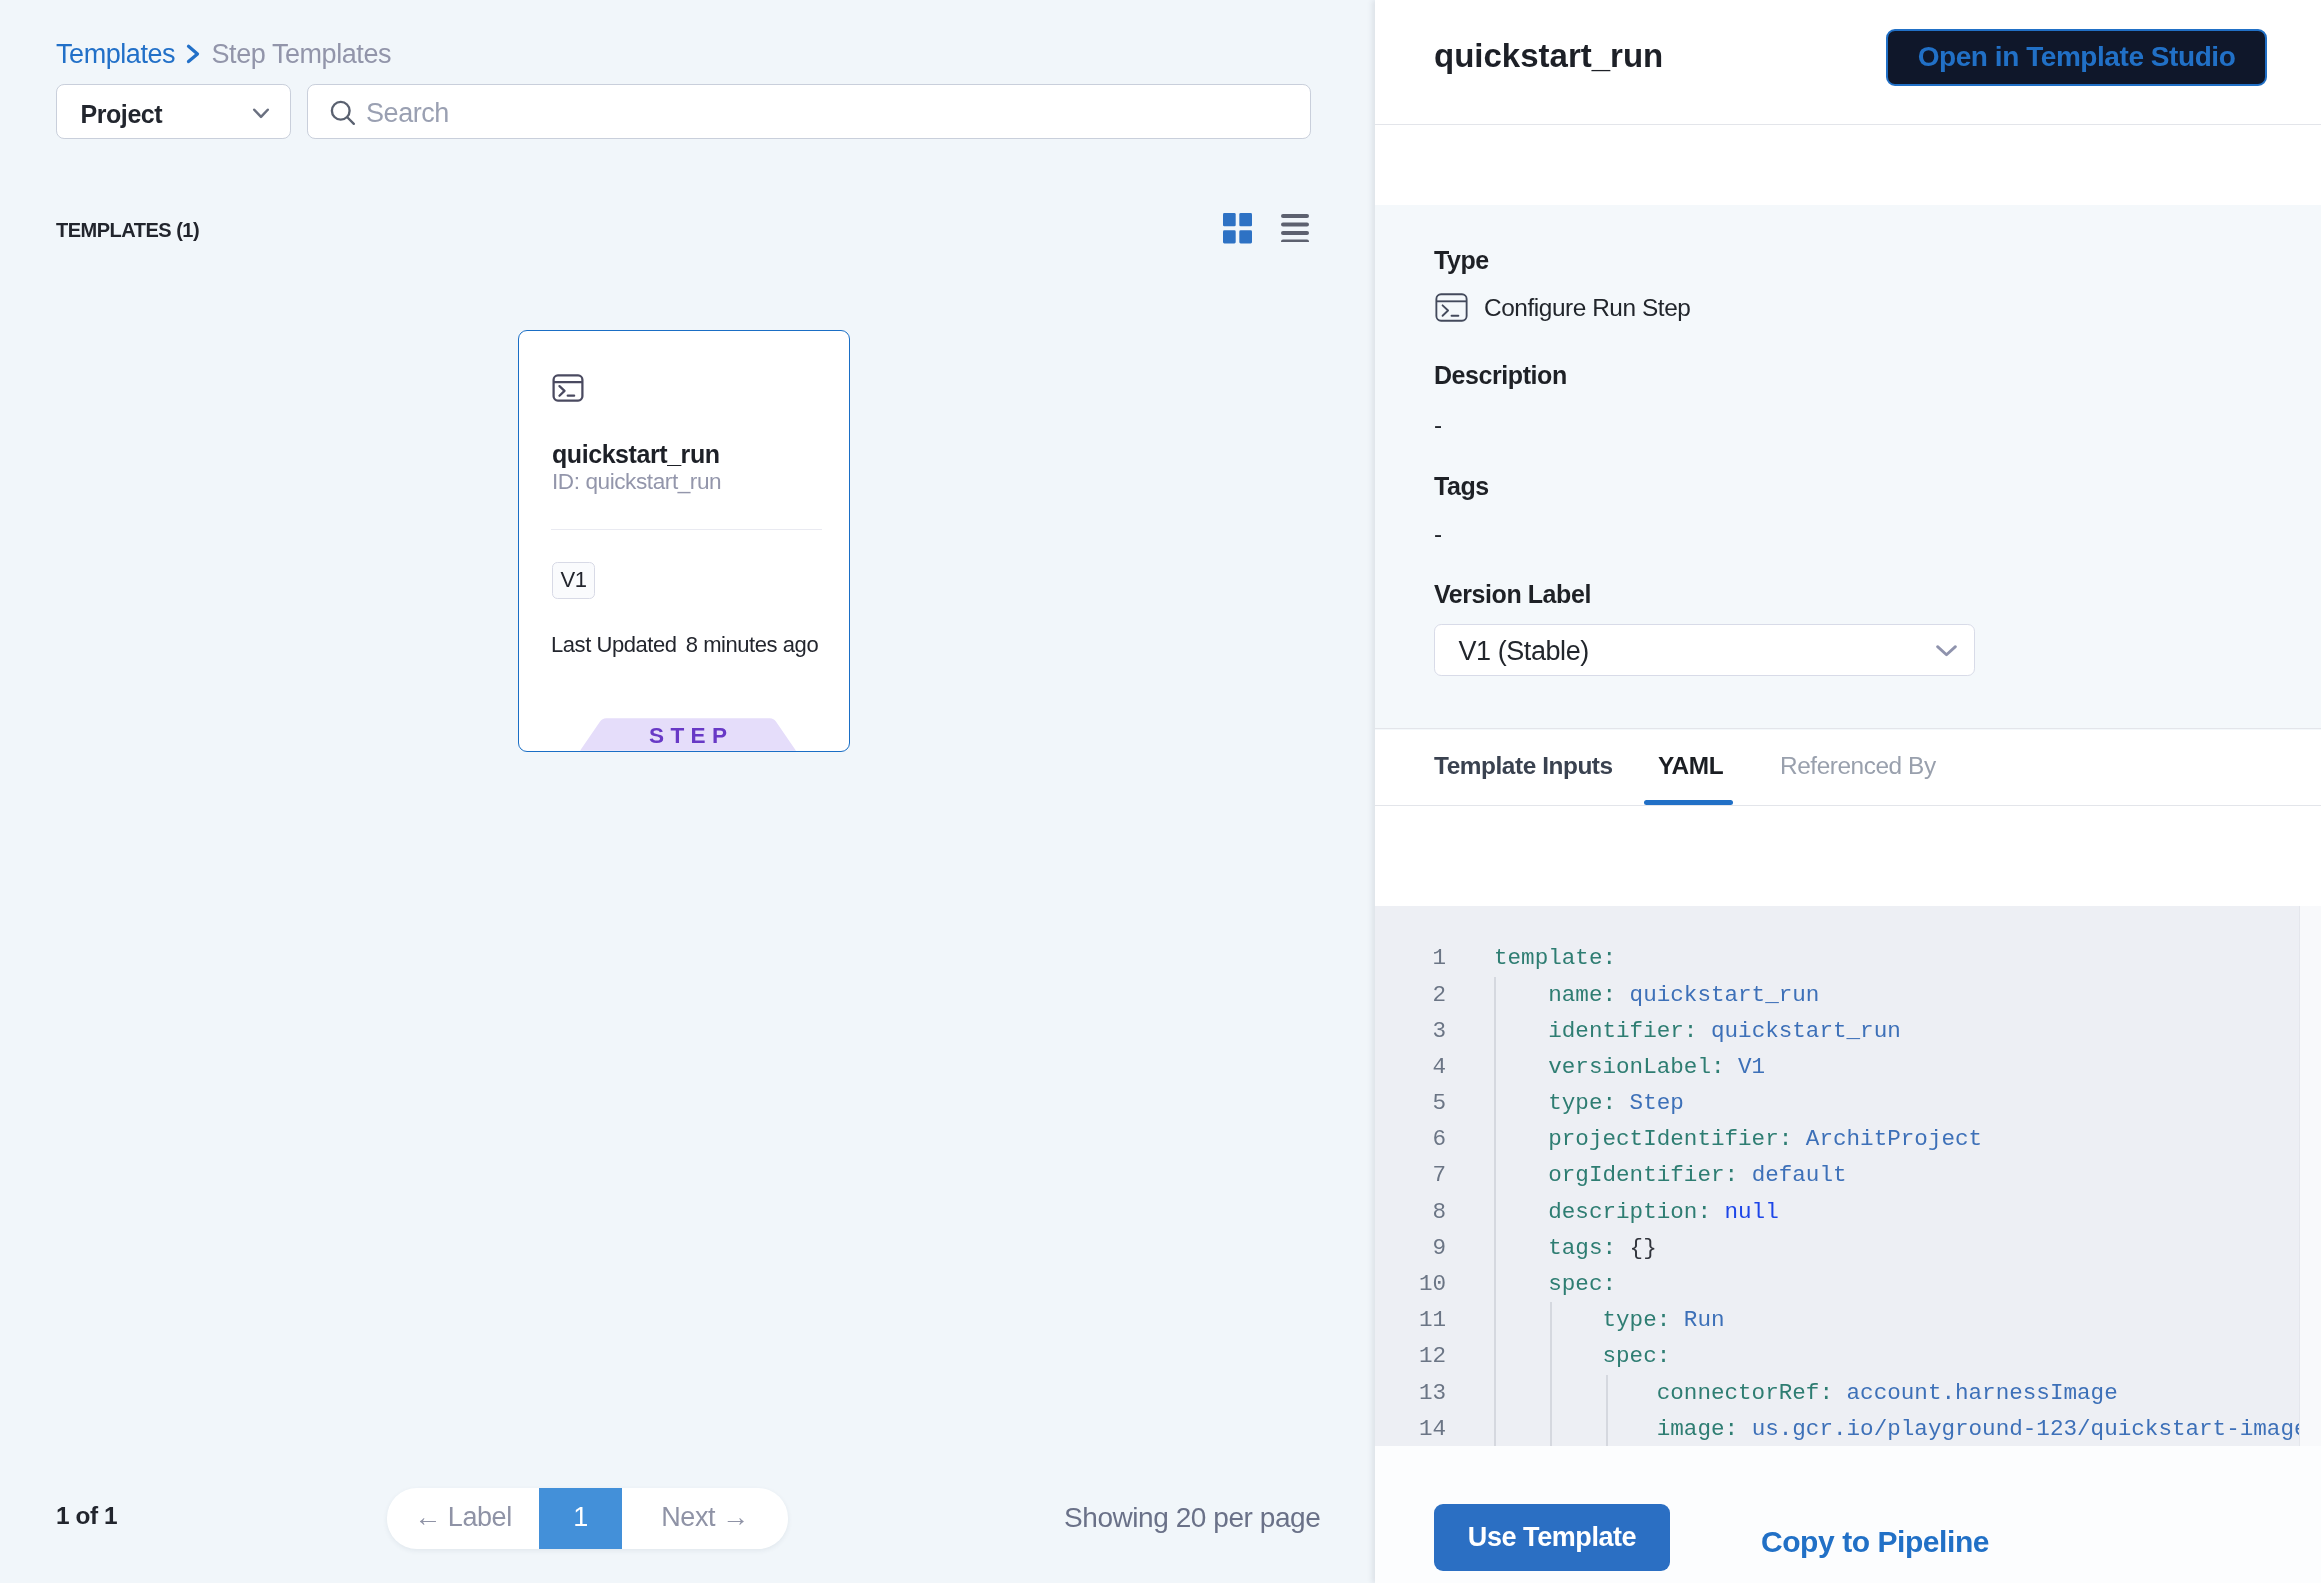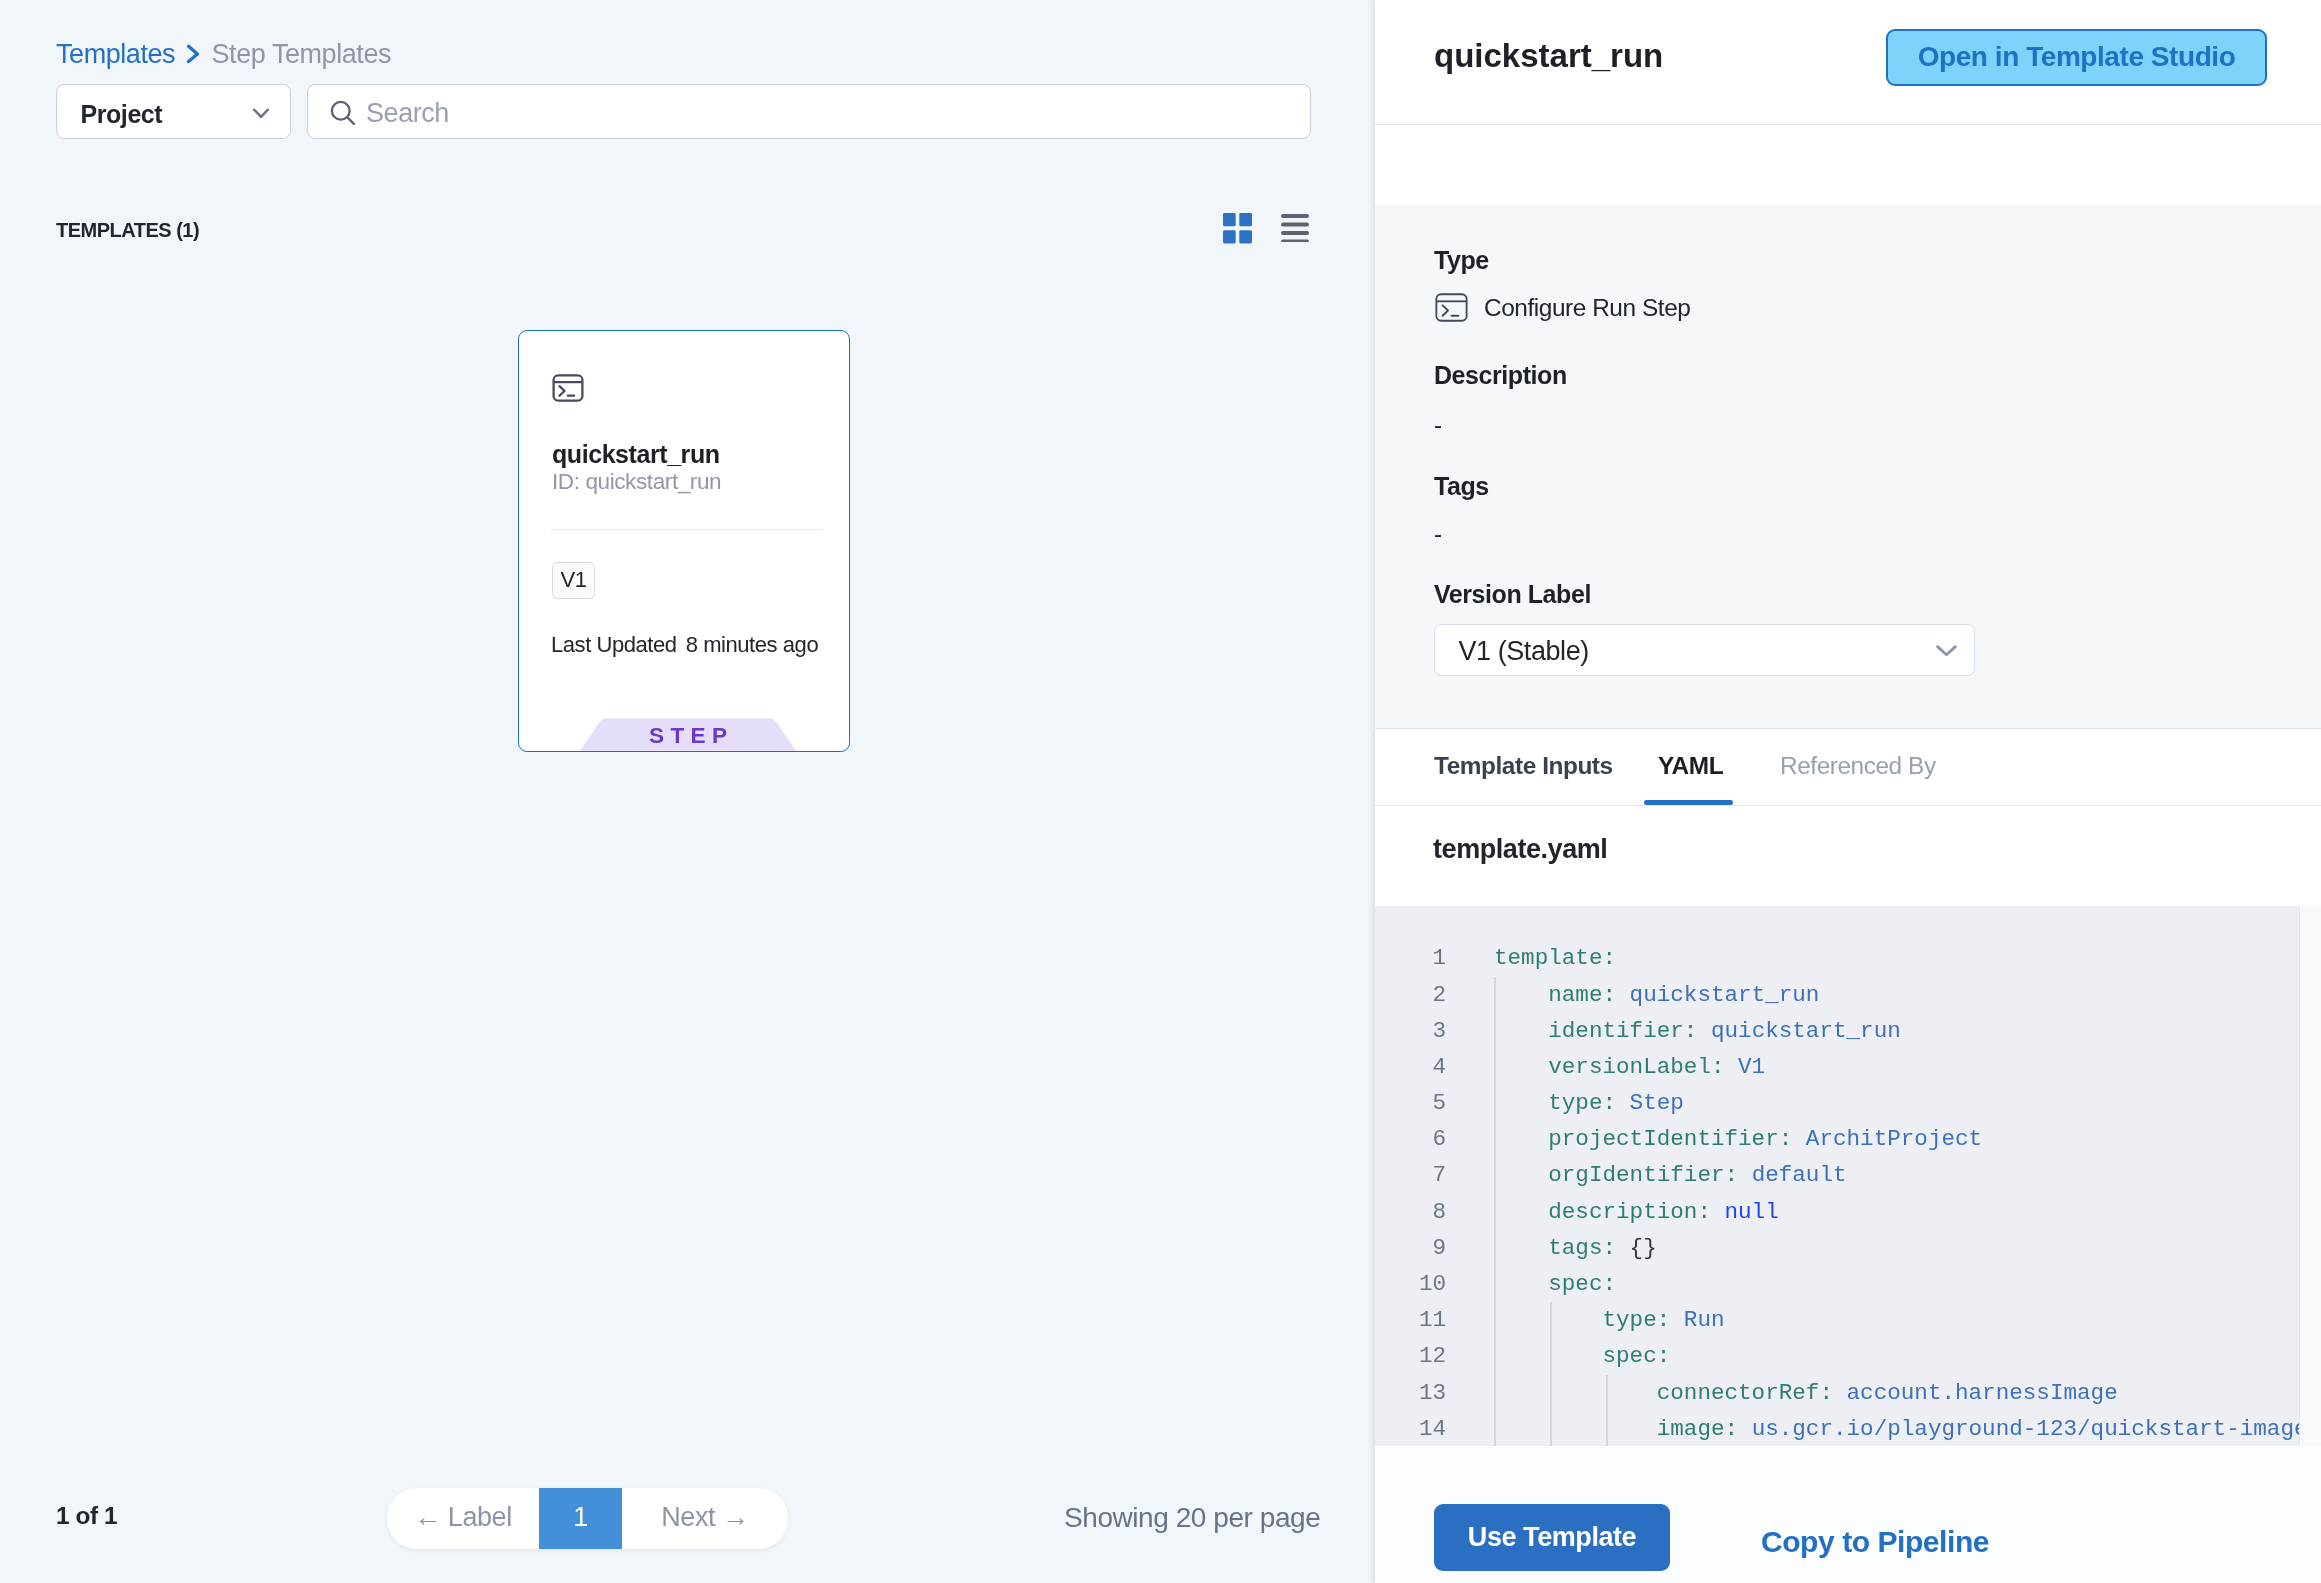--- a/index.html
+++ b/index.html
@@ -34,21 +34,21 @@
   #oneof { left:56px; top:1502px; font-size:24.4px; font-weight:700; color:#22252d; }
   #pagepill { left:387px; top:1488px; width:401px; height:61px; background:#fff; border-radius:30px; overflow:hidden; box-shadow:0 1.8px 5.4px rgba(40,60,90,0.08); }
   #pagepill .prev { position:absolute; left:0; top:0; width:152px; height:61px; font-size:27px; color:#8f93a6; text-align:center; line-height:59px; }
   #pagepill .cur { position:absolute; left:152px; top:0; width:83px; height:61px; background:#4390d9; color:#fff; font-size:27px; text-align:center; line-height:59px; }
   #pagepill .next { position:absolute; left:235px; top:0; width:166px; height:61px; font-size:27px; color:#8f93a6; text-align:center; line-height:59px; }
   #showing { left:1064px; top:1502px; font-size:28px; color:#6a7188; }
 
   
   #drawer { position:absolute; left:1375px; top:0; width:946px; height:1583px; background:#fff; box-shadow:-2.7px 0 5.4px rgba(40,50,70,0.10); }
   #dtitle { left:59px; top:37px; font-size:33px; font-weight:700; color:#1d2027; letter-spacing:0; }
-  #openbtn { left:511px; top:29px; width:381px; height:57px; border:2.7px solid #2170c6; border-radius:9px; background:#7dd3fc; color:#2170c6; font-size:28px; font-weight:700; text-align:center; line-height:52px; }
+  #openbtn { left:511px; top:29px; width:381px; height:57px; border:2.7px solid #2170c6; border-radius:9px; background:#0f172a; color:#2170c6; font-size:28px; font-weight:700; text-align:center; line-height:52px; }
   .hdiv { position:absolute; left:0; width:946px; border-top:1.8px solid #e3e5ea; }
 
   .tab { position:absolute; font-size:24.4px; }
   #tabs1 { left:0; top:124px; width:946px; height:81px; background:#fff; }
   .underline { position:absolute; height:5.4px; background:#2170c6; border-radius:2.7px; }
 
   #details { left:0; top:205px; width:946px; height:525px; background:#f4f8fb; }
   #details .h { position:absolute; left:59px; font-size:25px; font-weight:700; color:#1e2126; }
   #details .v { position:absolute; left:59px; font-size:24.4px; color:#22262c; }
   #vsel { position:absolute; left:59px; top:419px; width:541px; height:52px; background:#fff; border:1.8px solid #d8dbe8; border-radius:7.2px; }
@@ -170,23 +170,20 @@
   </div>
   <div class="hdiv" style="top:728px"></div>
 
   <div class="abs" id="tabs2">
     <div class="tab" style="left:59px; top:22px; font-weight:600; color:#3a4250;">Template Inputs</div>
     <div class="tab" style="left:283px; top:22px; font-weight:700; color:#1b1e23;">YAML</div>
     <div class="underline" style="left:269px; top:70px; width:89px;"></div>
     <div class="tab" style="left:405px; top:22px; color:#99a0ad;">Referenced By</div>
   </div>
   <div class="hdiv" style="top:805px"></div>
-  <div class="abs" id="yamlband">
-      <div class="t">template.yaml</div>
-    </div>
 
   <div class="abs" id="code">
     <div class="guide" style="left:119px; top:71px;  height:469px;"></div>
     <div class="guide" style="left:175px; top:396px; height:144px;"></div>
     <div class="guide" style="left:231px; top:469px; height:71px;"></div>
     <div class="ln" style="top:34px;">1</div>
       <div class="cl" style="top:34px;"><span class="k">template:</span></div>
     <div class="ln" style="top:71px;">2</div>
       <div class="cl" style="top:71px;">    <span class="k">name:</span> <span class="v2">quickstart_run</span></div>
     <div class="ln" style="top:107px;">3</div>

